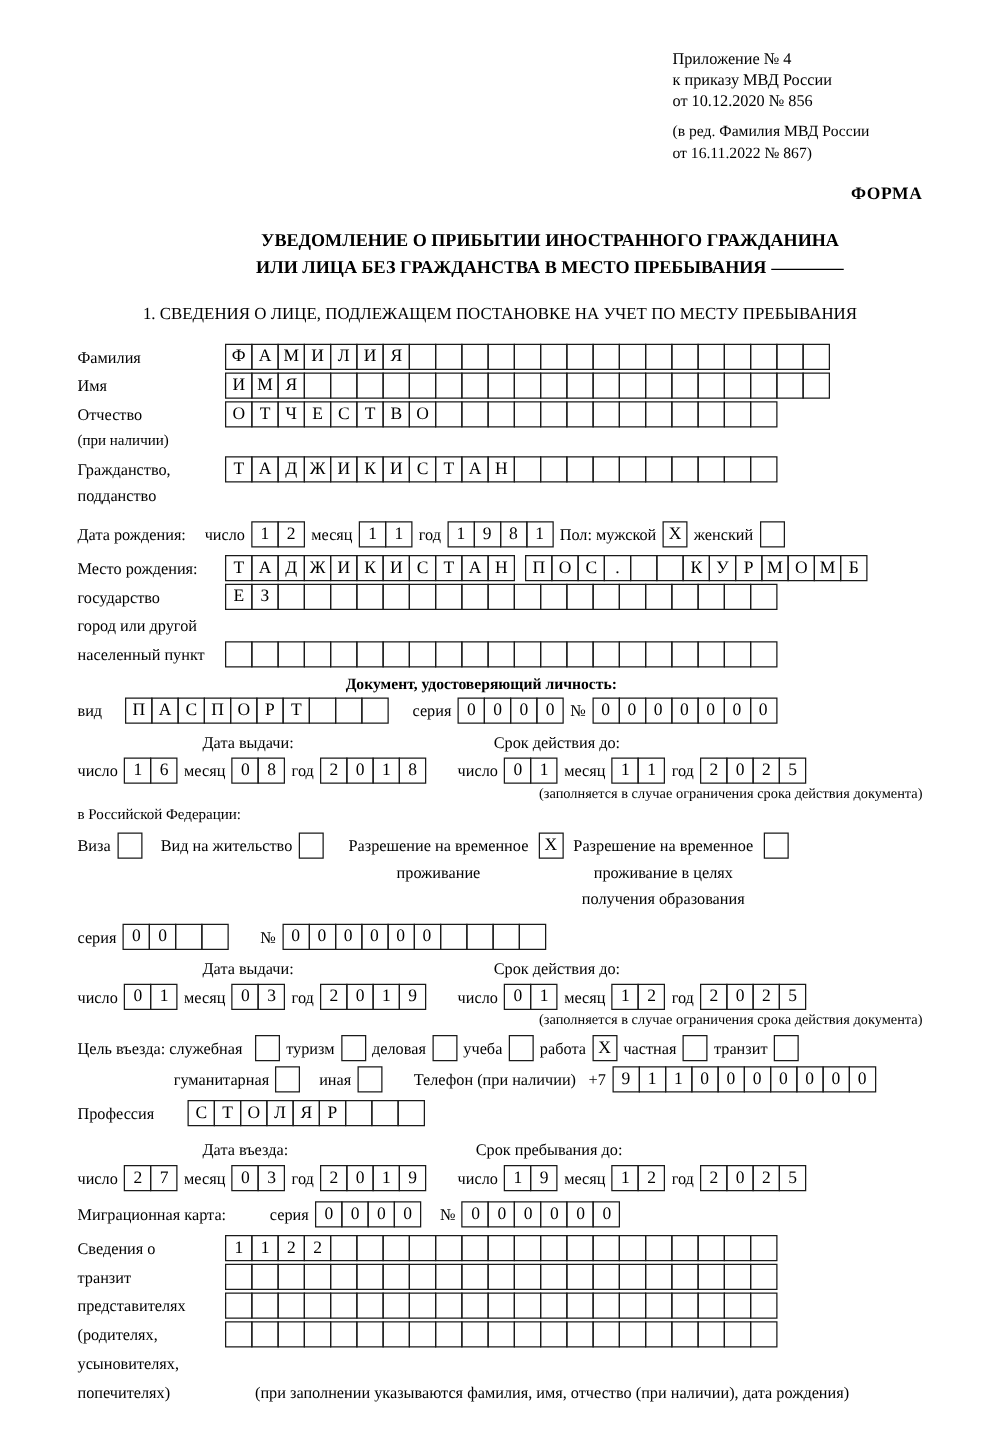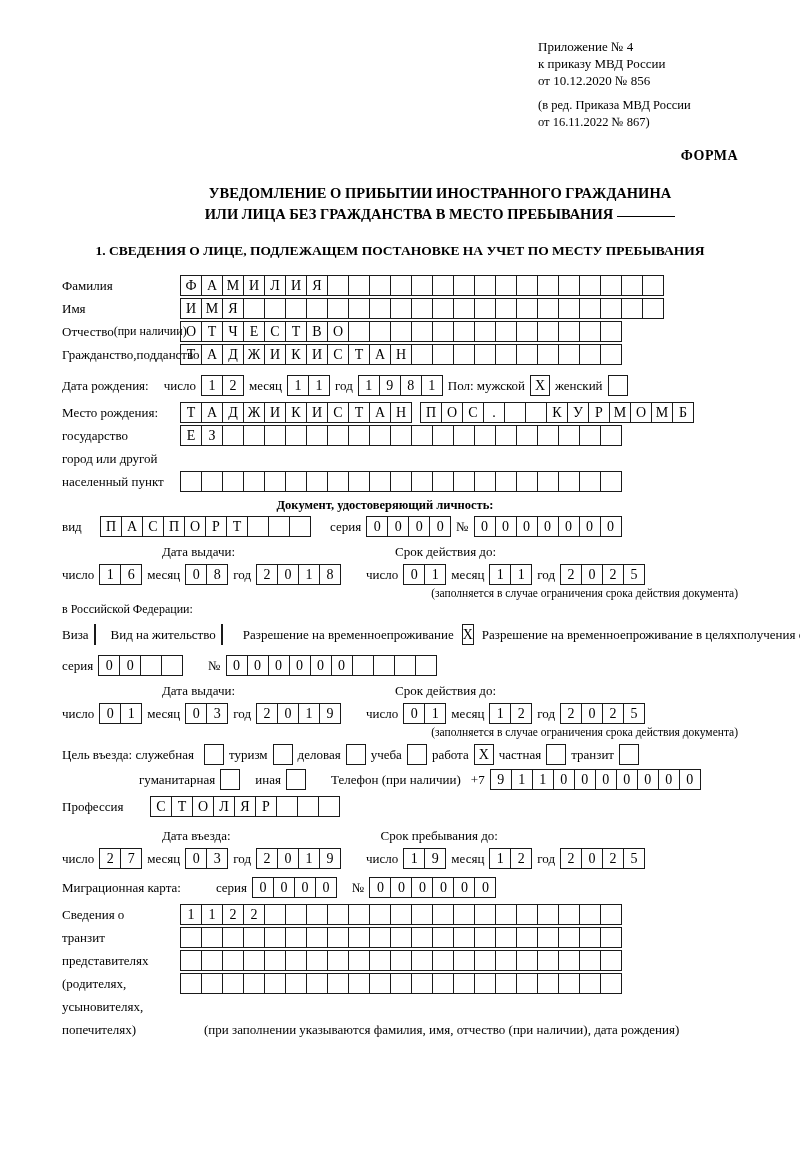--- a/index.html
+++ b/index.html
@@ -65,21 +65,21 @@
     margin-left: 4px;
   }
 
   .section1 {
     position: absolute;
     top: 243px;
     left: 0;
     width: 800px;
     text-align: center;
     font-size: 13.5px;
-    font-weight: bold;
+    font-weight: normal;
   }
 
   
   .form {
     position: absolute;
     top: 275px;
     left: 62px;
     width: 676px;
     font-size: 13px;
   }
@@ -138,42 +138,42 @@
 
   .hdr-doc {
     text-align: center;
     font-weight: bold;
     font-size: 12.5px;
     margin: 6px 0 3px 0;
   }
 
   .w-left-120 { width: 118px; flex: none; }
 
-  .stack { display: flex; flex-direction: row; }
+  .stack { display: flex; flex-direction: column; }
   .mt4 { margin-top: 4px; }
   .mt6 { margin-top: 6px; }
   .mt8 { margin-top: 8px; }
   .mt10 { margin-top: 10px; }
   .ml8 { margin-left: 8px; }
   .ml10 { margin-left: 10px; }
   .ml14 { margin-left: 14px; }
   .ml20 { margin-left: 20px; }
   .ml30 { margin-left: 30px; }
 </style>
 </head>
 <body>
 
 <div class="page">
 
   <div class="header">
     <div class="ln">Приложение № 4</div>
     <div class="ln">к приказу МВД России</div>
     <div class="ln">от 10.12.2020 № 856</div>
     <div class="gap"></div>
-    <div class="ln small">(в ред. Приказа МВД России</div>
+    <div class="ln small">(в ред. Фамилия МВД России</div>
     <div class="ln small">от 16.11.2022 № 867)</div>
   </div>
 
   <div class="forma">ФОРМА</div>
 
   <div class="title">
     <div>УВЕДОМЛЕНИЕ О ПРИБЫТИИ ИНОСТРАННОГО ГРАЖДАНИНА</div>
     <div><span>ИЛИ ЛИЦА БЕЗ ГРАЖДАНСТВА В МЕСТО ПРЕБЫВАНИЯ</span><span class="u-line"></span></div>
   </div>
 

